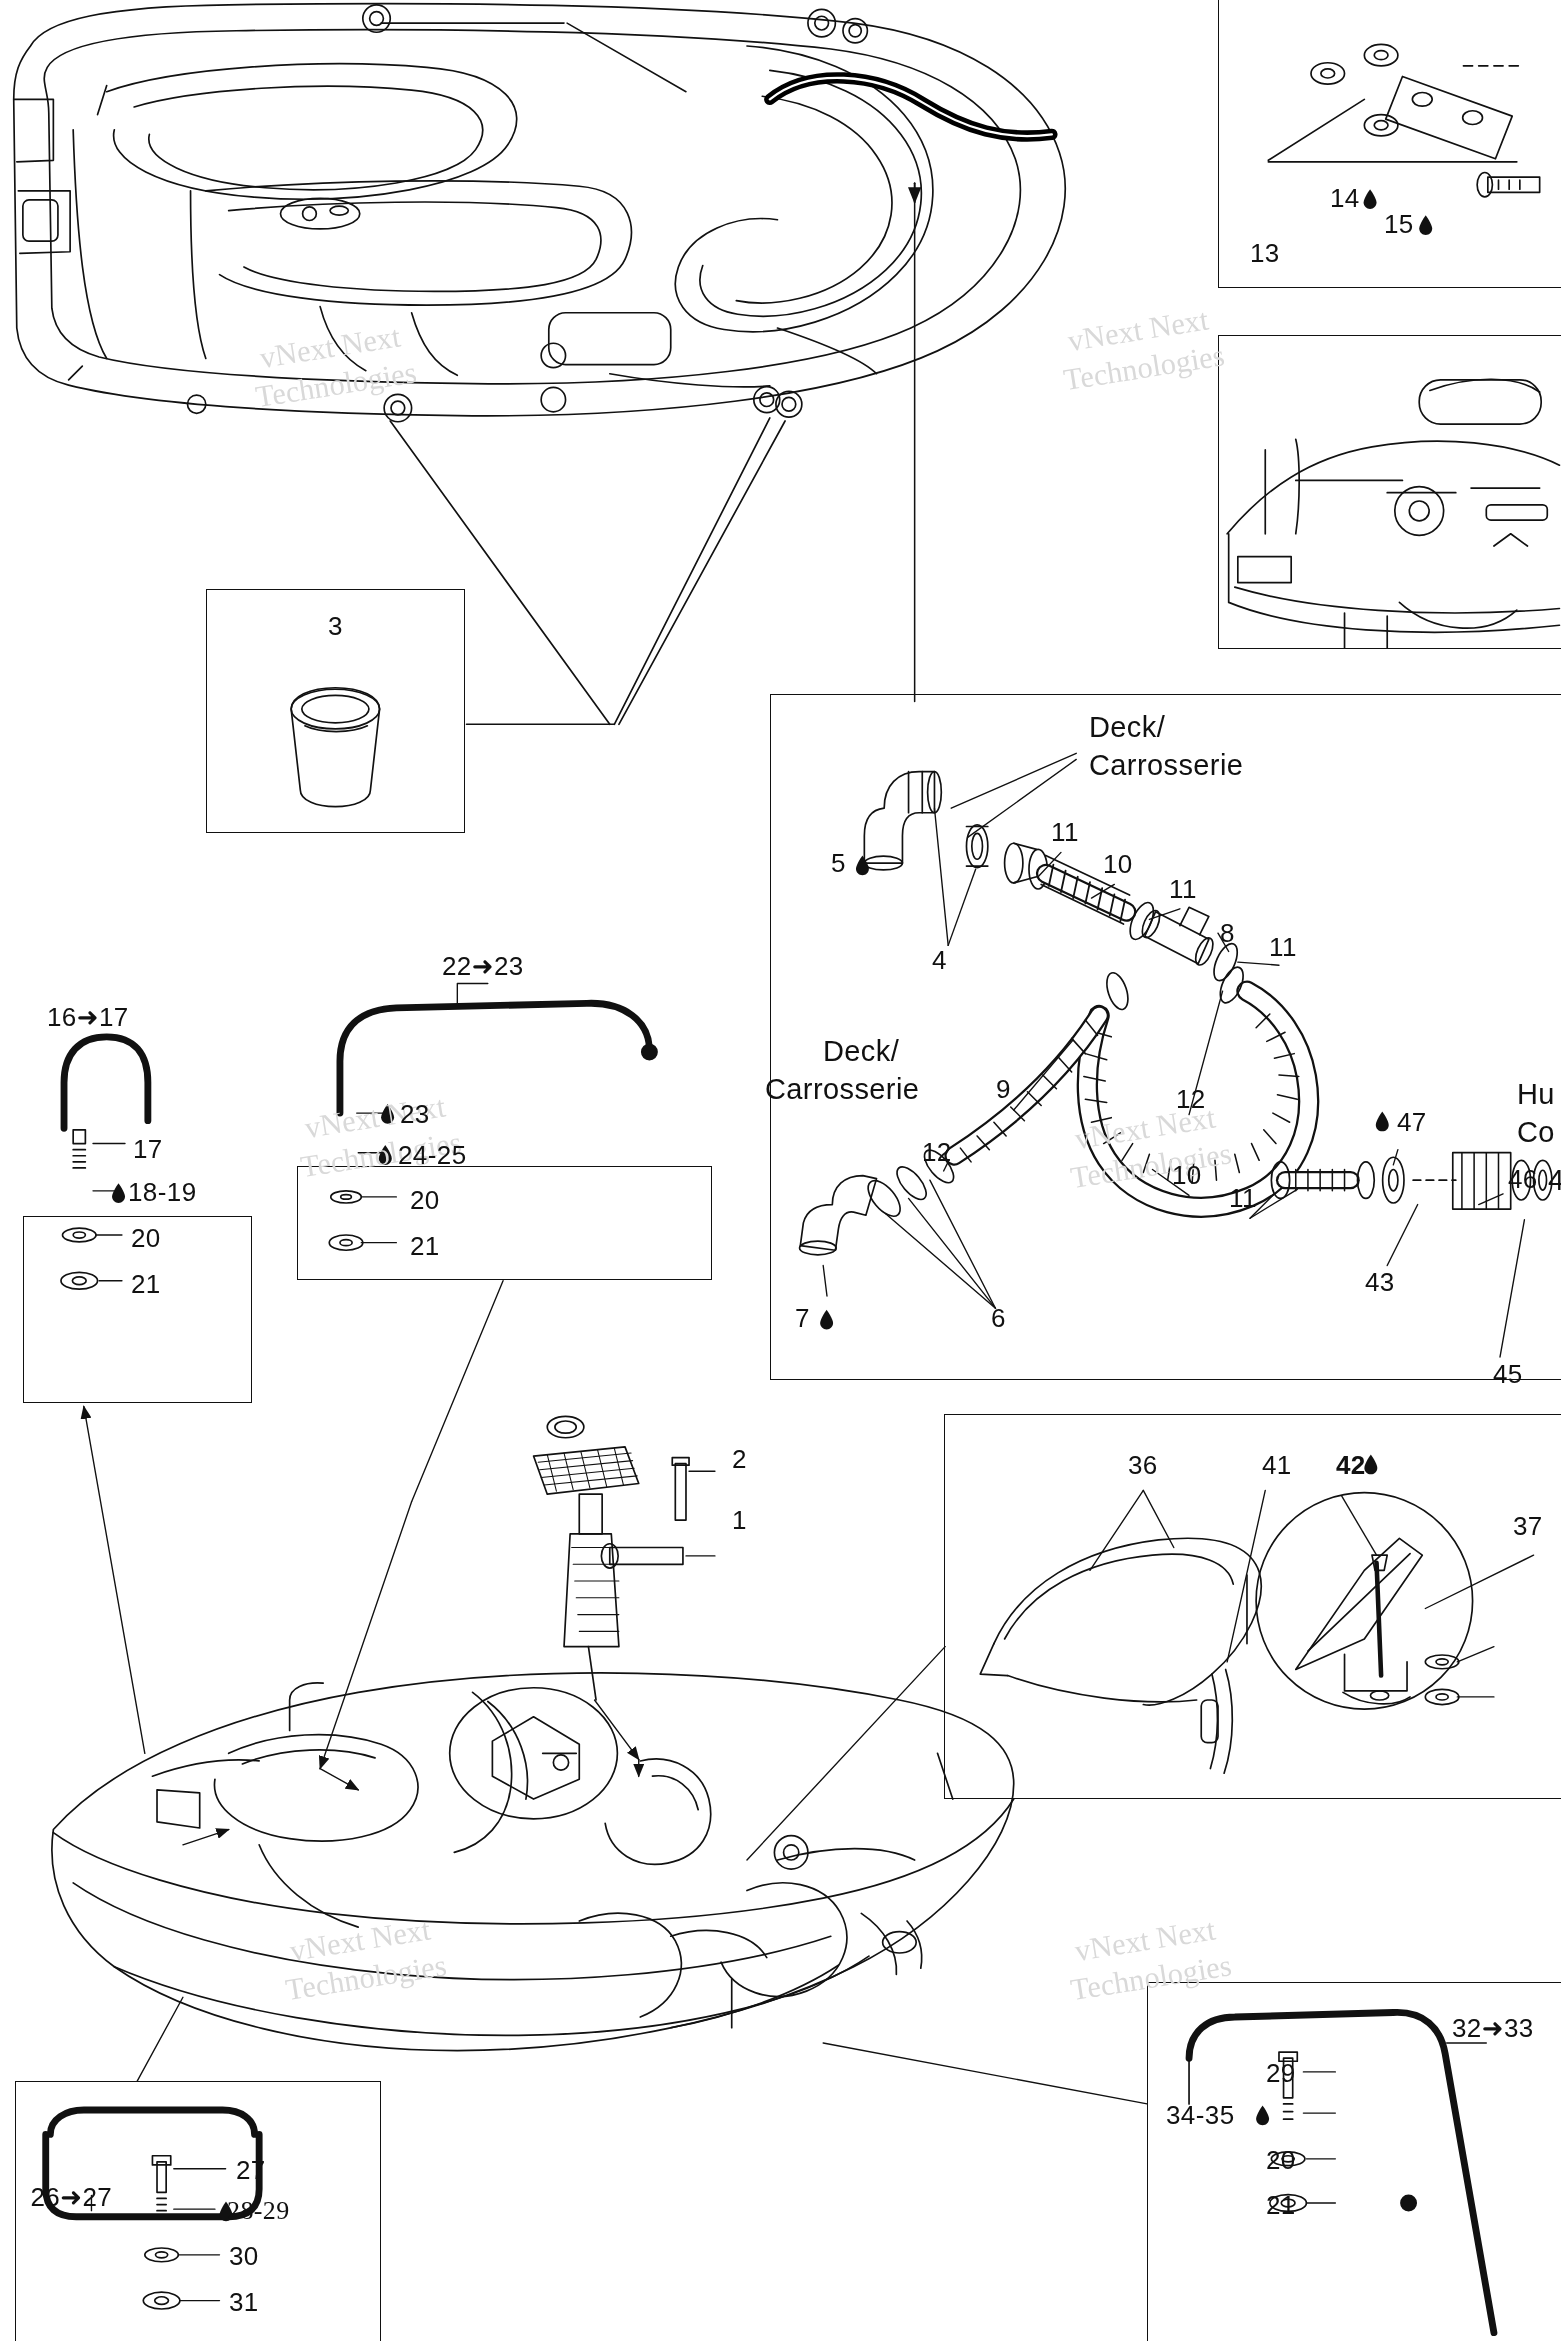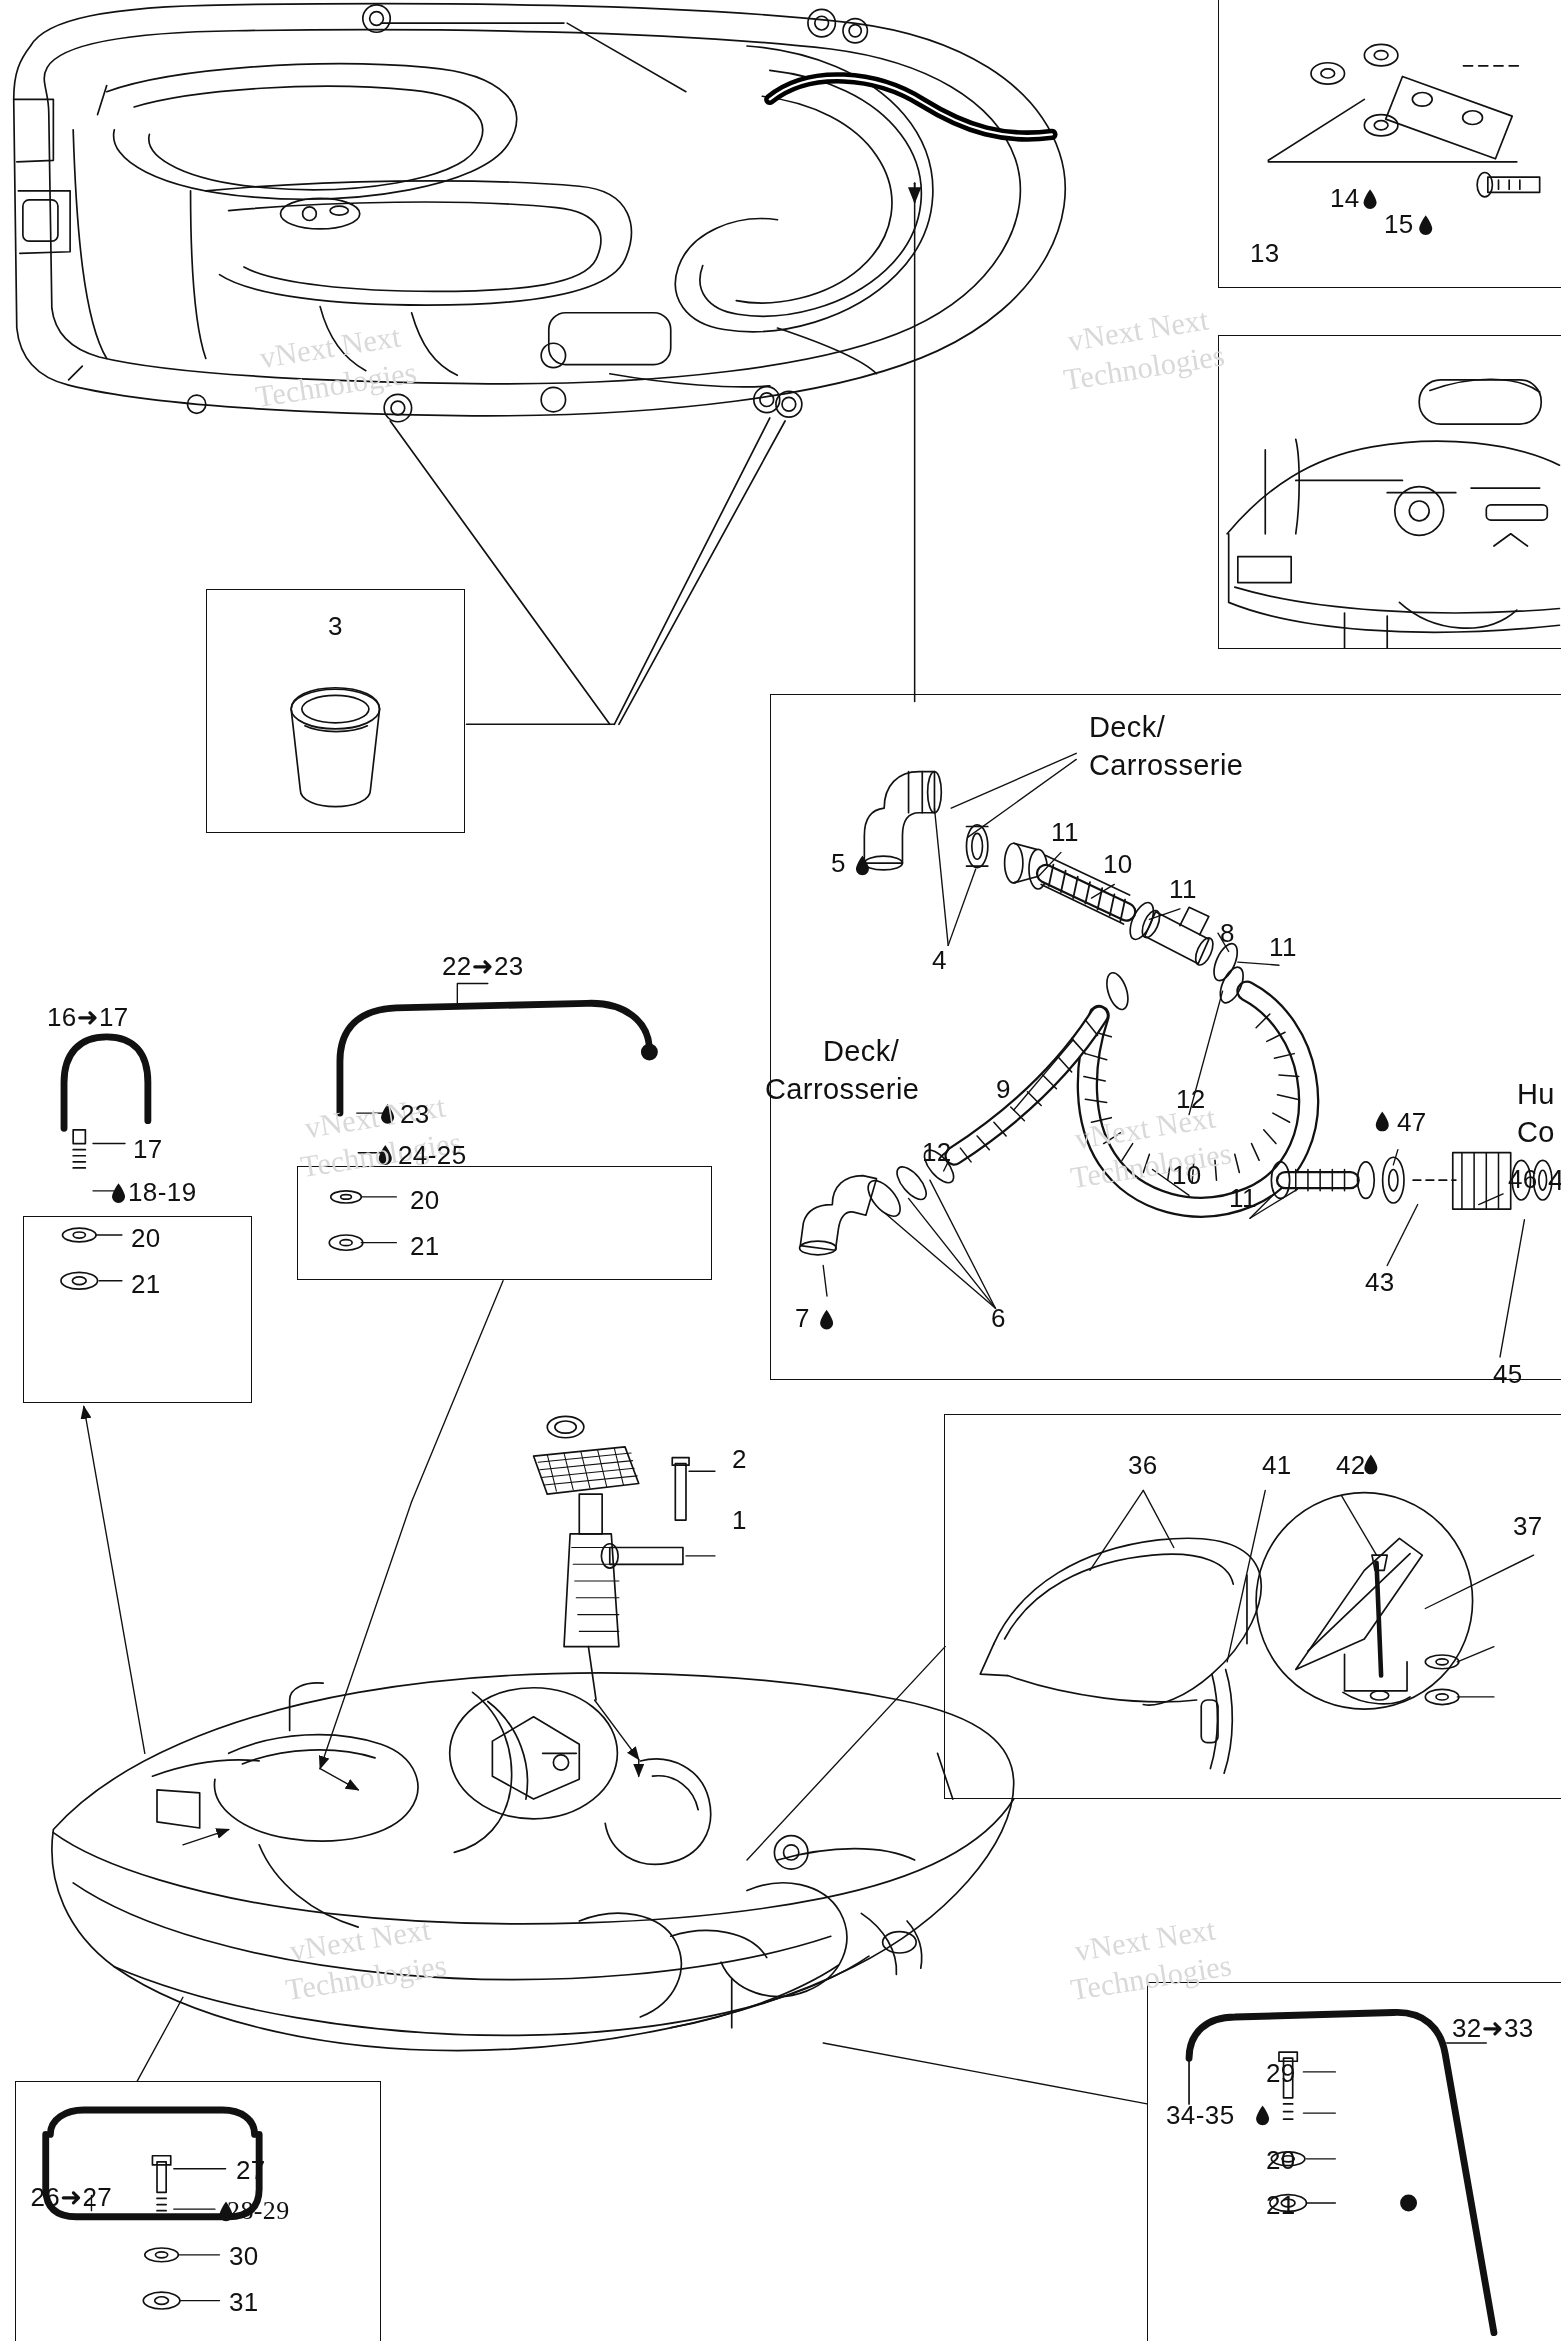--- a/index.html
+++ b/index.html
@@ -529,21 +529,21 @@
   <div class="lbl" style="left:1397px;top:1107px;">47</div>
   <div class="lbl" style="left:1508px;top:1164px;">46</div>
   <div class="lbl" style="left:1365px;top:1267px;">43</div>
   <div class="lbl" style="left:1493px;top:1359px;">45</div>
 
   <div class="lbl" style="left:732px;top:1505px;">1</div>
   <div class="lbl" style="left:732px;top:1444px;">2</div>
 
   <div class="lbl" style="left:1128px;top:1450px;">36</div>
   <div class="lbl" style="left:1262px;top:1450px;">41</div>
-  <div class="lbl" style="left:1336px;top:1450px;">42</div>
+  <div class="lbl" style="left:1336px;top:1450px;font-weight:bold;">42</div>
   <div class="lbl" style="left:1513px;top:1511px;text-align:right;">37</div>
 
   <div class="lbl" style="left:47px;top:1002px;">16➜17</div>
   <div class="lbl" style="left:133px;top:1134px;">17</div>
   <div class="lbl" style="left:128px;top:1177px;">18-19</div>
   <div class="lbl" style="left:131px;top:1223px;">20</div>
   <div class="lbl" style="left:131px;top:1269px;">21</div>
 
   <div class="lbl" style="left:442px;top:951px;">22➜23</div>
   <div class="lbl" style="left:400px;top:1099px;">23</div>

